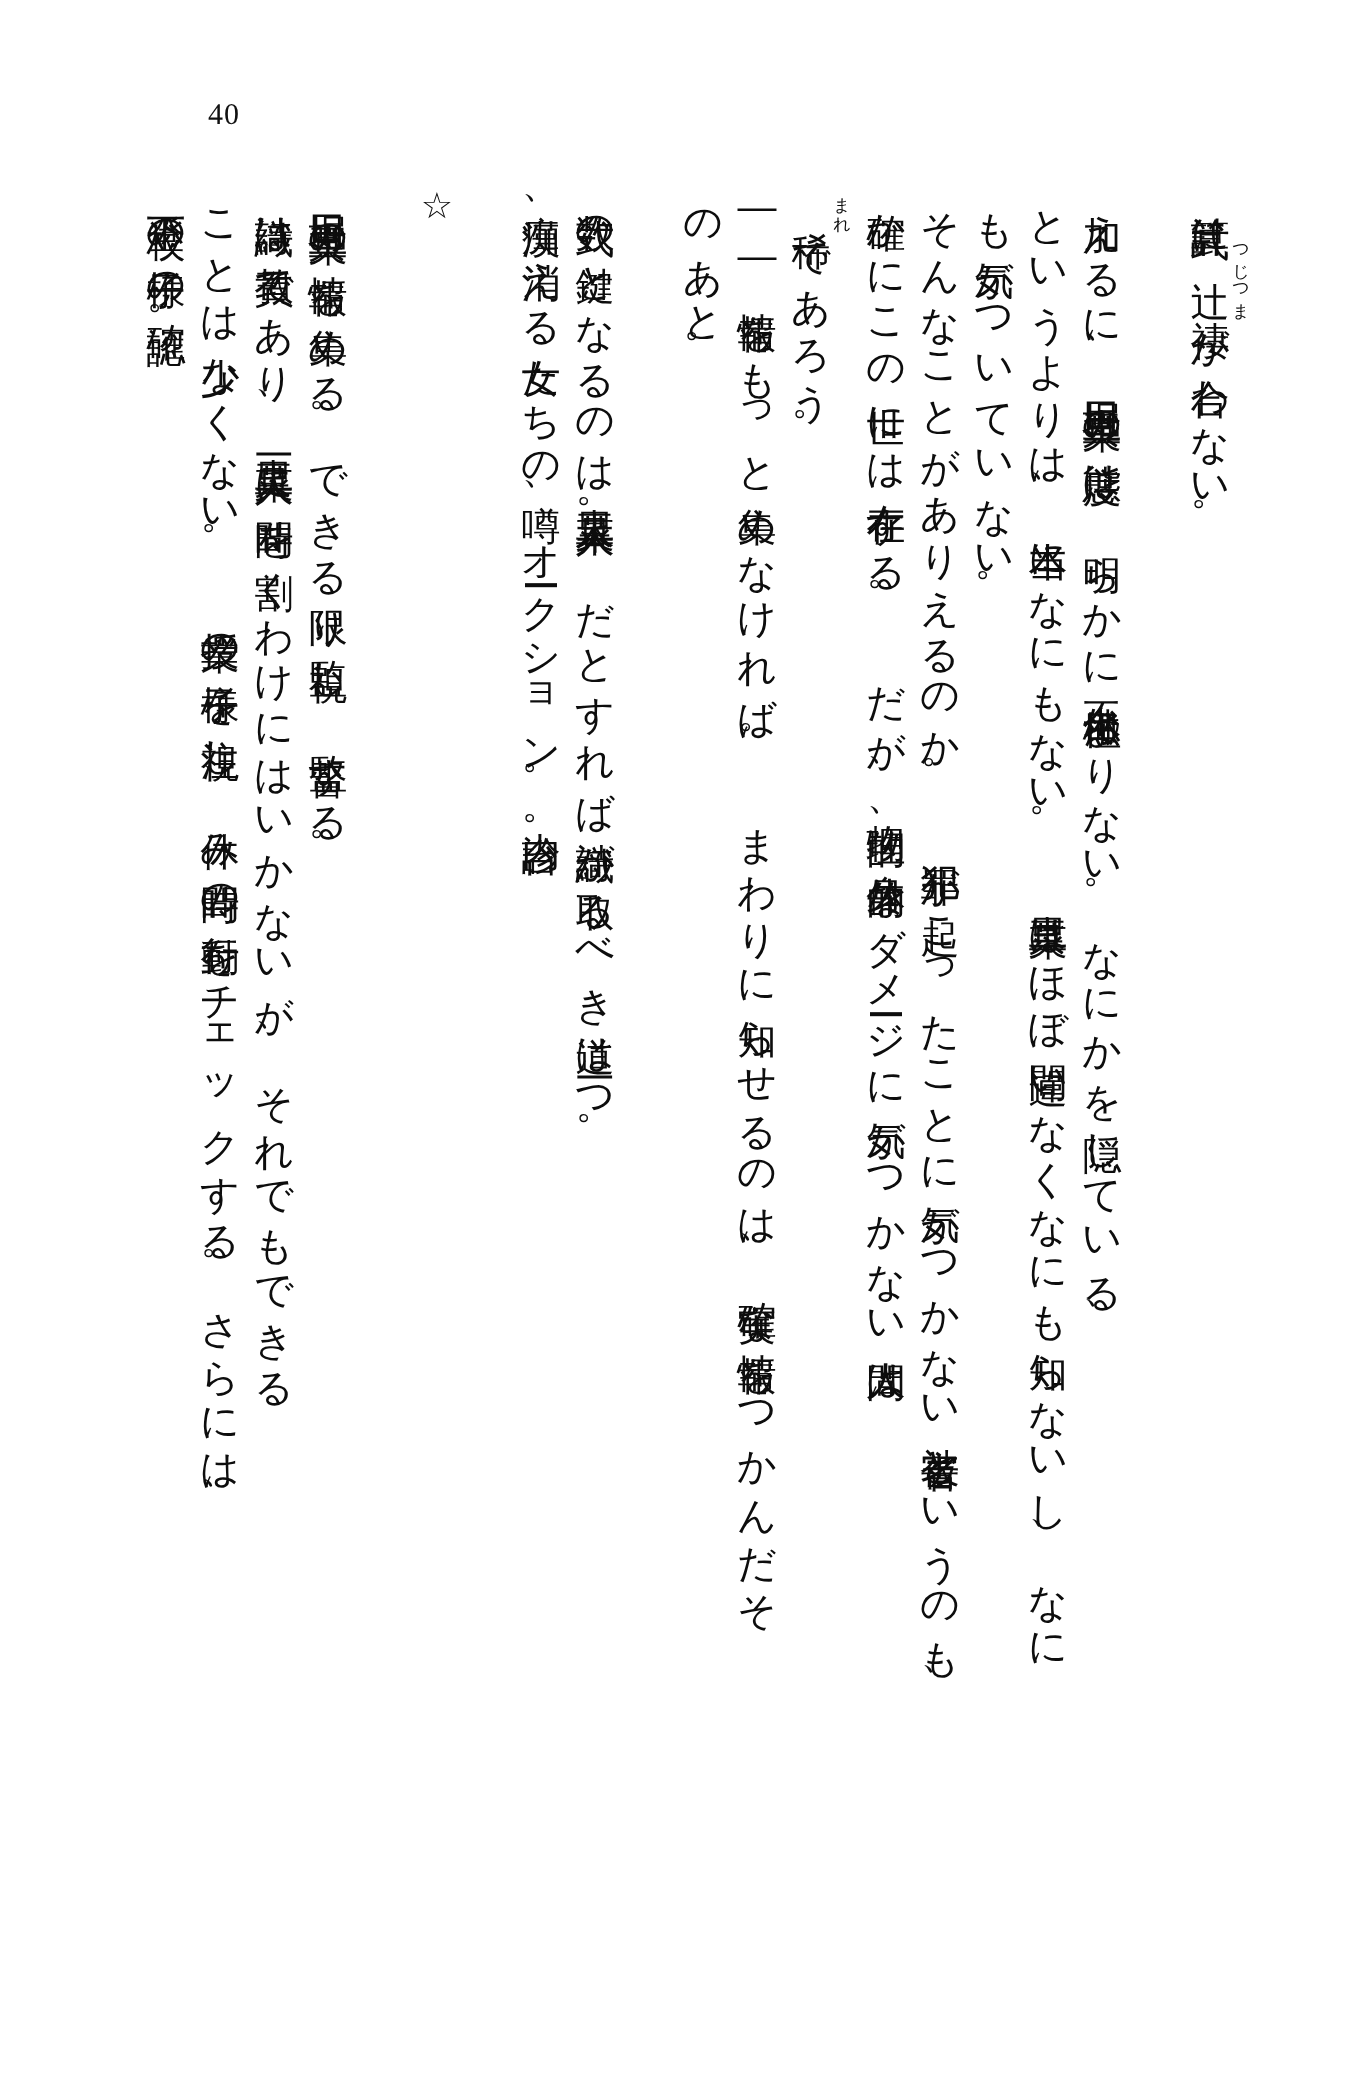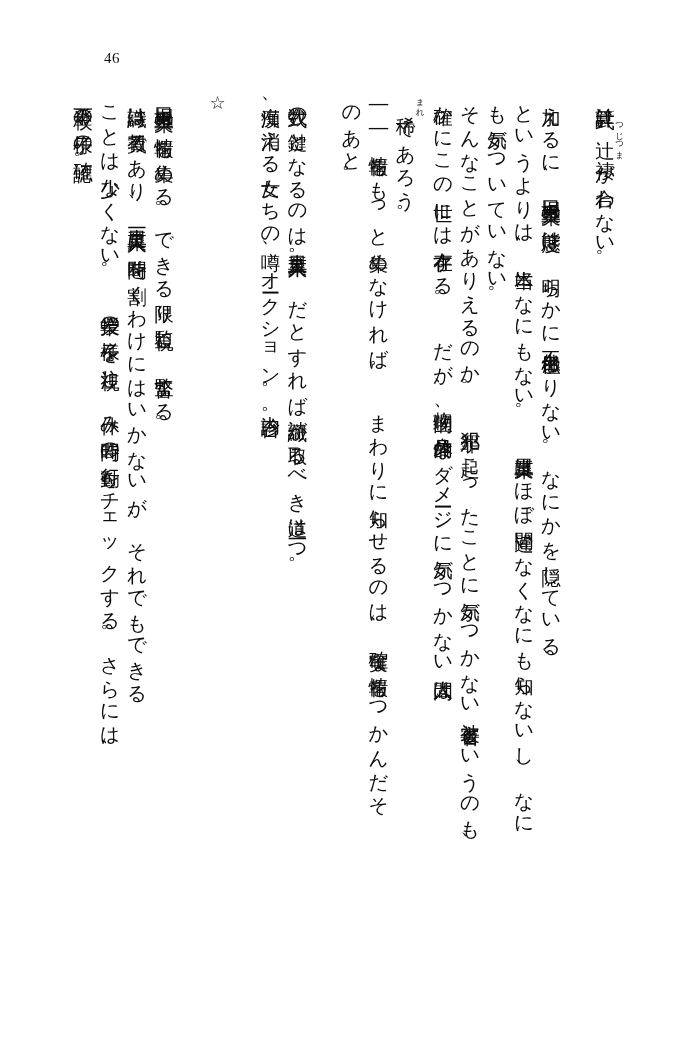--- a/index.html
+++ b/index.html
@@ -59,21 +59,21 @@
     font-size: 8.5px;
     letter-spacing: 0px;
     font-weight: normal;
   }
 </style>
 </head>
 <body>
 
 <div class="page">
 
-  <div class="page-number">46</div>
+  <div class="page-number">40</div>
 
   <div class="text-block">
     <div class="vline">計算式に<ruby>辻褄<rt>つじつま</rt></ruby>が合わない。</div>
     <div class="vline"> </div>
     <div class="vline">加えるに、堀口真里菜の態度は、明らかに不自然極まりない。なにかを隠している、</div>
     <div class="vline">というよりは、本当になにもない。　真里菜はほぼ間違いなくなにも知らないし、なに</div>
     <div class="vline">も気がついていない。</div>
     <div class="vline">そんなことがありえるのか。　犯罪が起こったことに気がつかない被害者というのも、</div>
     <div class="vline">確かにこの世には存在する。　だが、物理的、身体的なダメージに気がつかない人間は</div>
     <div class="vline"><ruby>稀<rt>まれ</rt></ruby>であろう。</div>

